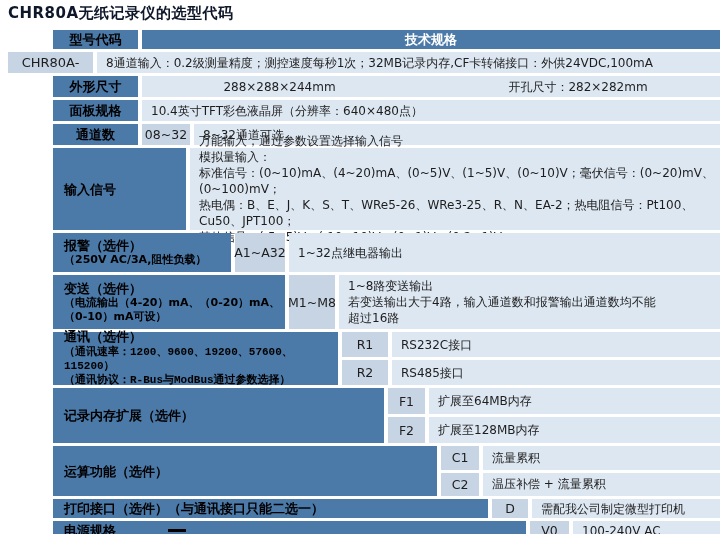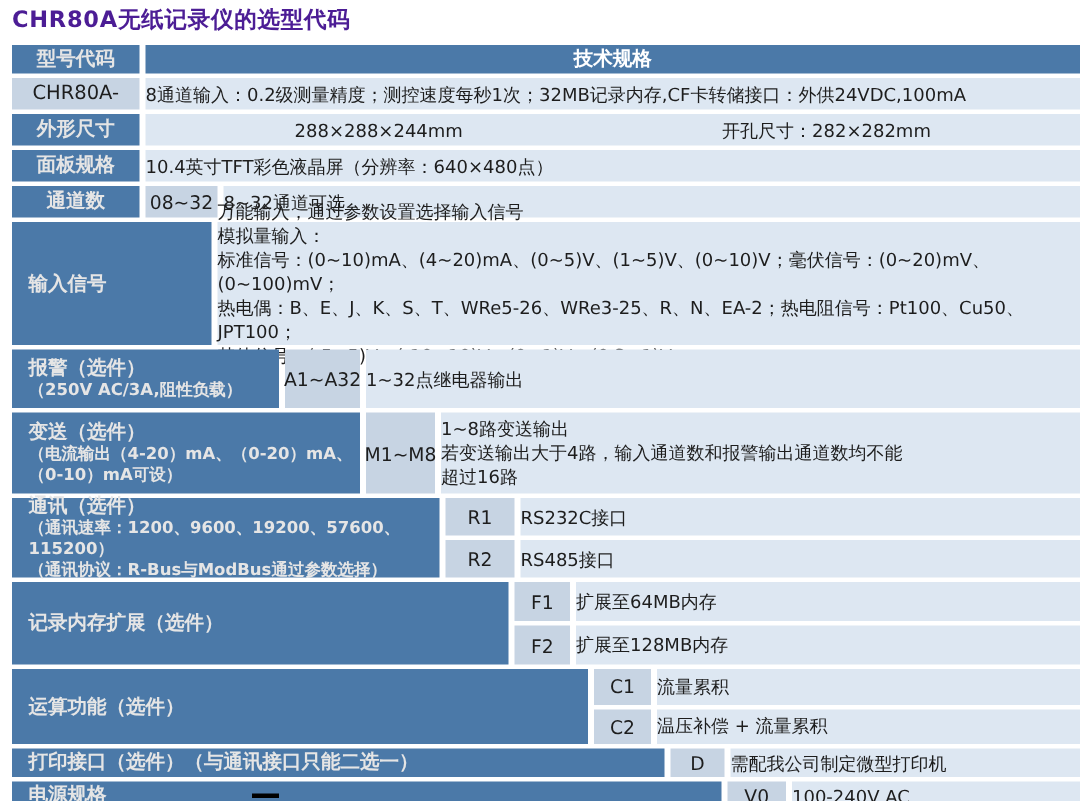--- a/index.html
+++ b/index.html
@@ -3,43 +3,43 @@
 <meta charset="utf-8">
 <style>
   html,body { margin:0; padding:0; }
   body {
     width:728px; height:534px; position:relative; overflow:hidden;
     background:#ffffff;
     font-family:"DejaVu Sans","Liberation Sans",sans-serif;
   }
   .title {
     position:absolute; left:8px; top:4px;
-    font-size:15px; font-weight:bold; color:#4c1d95; letter-spacing:0.5px;
+    font-size:15px; font-weight:bold; color:#0f172a; letter-spacing:0.5px;
   }
   .table { position:absolute; left:8px; top:30px; width:712px; }
   .row { display:flex; margin-bottom:3px; align-items:stretch; }
 
   .lbl {
-    background:#4b79a8; color:#e5e5e5; font-weight:bold; font-size:13px;
+    background:#4b79a8; color:#000000; font-weight:bold; font-size:13px;
     display:flex; flex-direction:column; justify-content:center;
-    box-sizing:border-box; flex:0 0 auto; line-height:15px;
+    box-sizing:border-box; flex:0 0 auto; line-height:15px;margin-left:45px;
   }
   .lbl.center { align-items:center; text-align:center; }
   .lbl.left  { padding-left:11px; }
   .lbl .sub { font-size:11px; font-weight:bold; line-height:14px; }
 
   .code {
     background:#c7d4e3; color:#1d1d1d; font-size:12.5px;
     display:flex; align-items:center; justify-content:center;
     margin-left:4px; box-sizing:border-box; flex:0 0 auto;text-align:right;
   }
   .desc {
     background:#dde7f2; color:#1d1d1d; font-size:12px;
     display:flex; flex-direction:column; justify-content:center;
-    margin-left:4px; box-sizing:border-box; flex:1 1 auto;
+    margin-left:4px; padding-left:9px; box-sizing:border-box; flex:1 1 auto;
     line-height:16px;
   }
   .desc.bluehead {
     background:#4b79a8; color:#ffffff; font-weight:bold; font-size:13px;
     align-items:center; padding-left:0;
   }
   .desc .dline { line-height:16px; }
   .split { flex-direction:row; align-items:center; }
   .split .seg1 { flex:0 0 285px; }
 
@@ -60,21 +60,21 @@
   .r-memory   { height:55px; }
   .r-compute  { height:50px; }
   .r-print    { height:19px; }
   .r-power    { height:19px; }
 
   
   .w-top   { width:85px; }
   .w-input { width:133px; }
   .w-alarm { width:178px; }
   .w-trans { width:232px; }
-  .w-comm  { width:285px; }
+  .w-comm  { width:285px;font-family:Liberation Mono, monospace; }
   .w-mem   { width:331px; }
   .w-comp  { width:384px; }
   .w-print { width:435px; }
   .w-power { width:473px; }
 
   
   .cw-chan { width:48px; }
   .cw-al   { width:50px; }
   .cw-tr   { width:46px; }
   .cw-r    { width:46px; }

